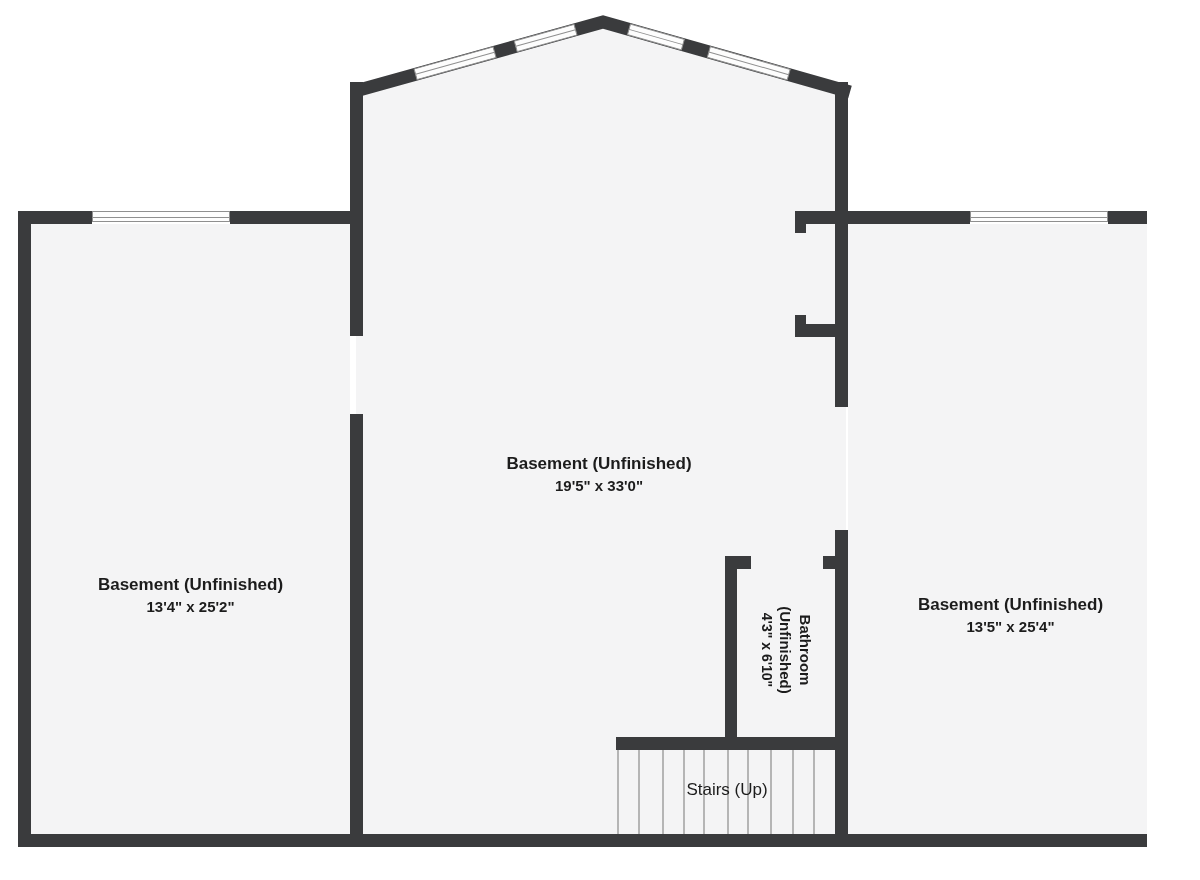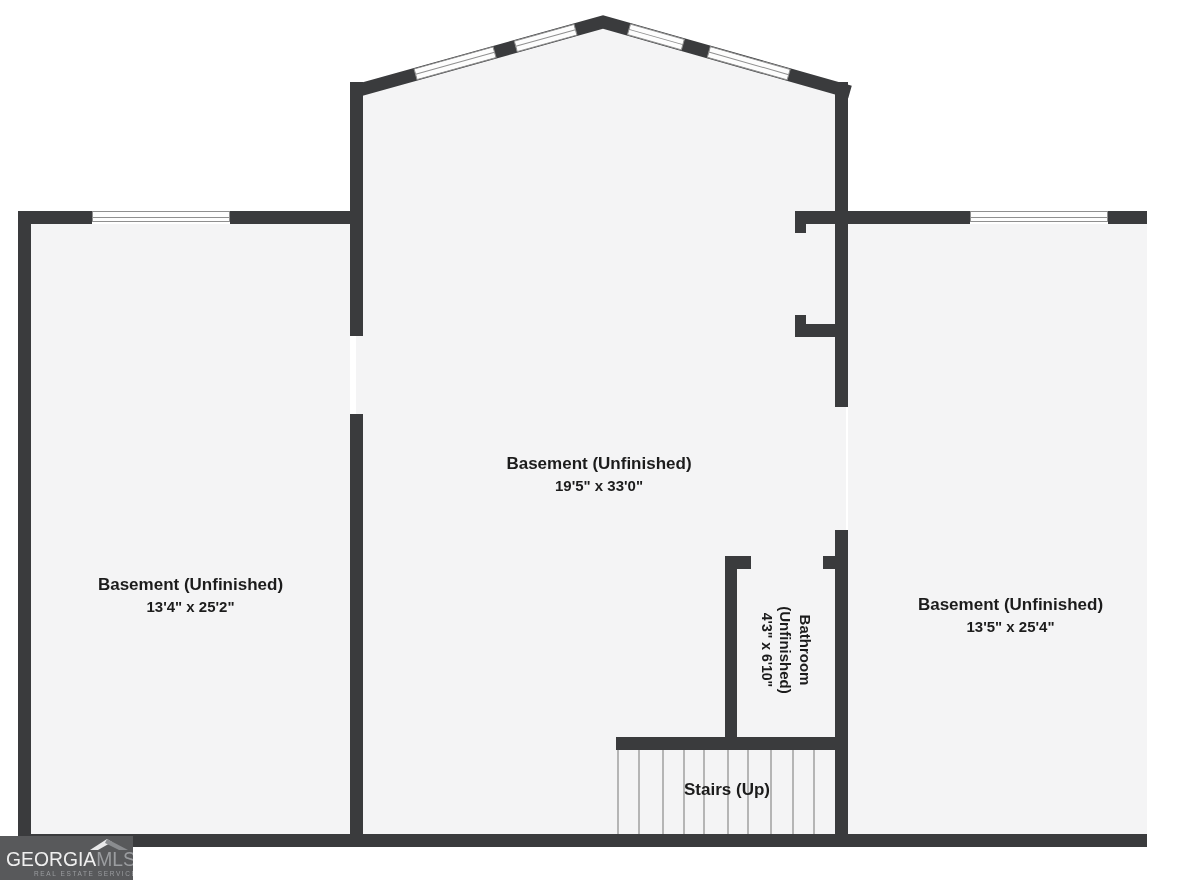--- a/index.html
+++ b/index.html
@@ -26,21 +26,21 @@
   .roomlabel .dm{font-weight:bold;font-size:15px;}
   #bath-label{
     position:absolute;left:786px;top:650px;
     transform:translate(-50%,-50%) rotate(90deg);
     color:var(--text);text-align:center;line-height:1.3;width:190px;
   }
   #bath-label .nm{font-weight:bold;font-size:15px;width:112px;margin:0 auto;}
   #bath-label .dm{font-weight:bold;font-size:14px;}
   #stairs-label{
     position:absolute;left:620px;top:780px;width:214px;text-align:center;
-    font-weight:bold;font-size:17px;color:var(--text);
+    font-weight:normal;font-size:17px;color:var(--text);
   }
   #footer-note{
     position:absolute;left:0;top:862px;width:1200px;text-align:center;
     font-size:10.5px;color:var(--footer_text);
   }
   #logo{
     position:absolute;left:0;top:836px;width:133px;height:44px;
     background:var(--logo_bg);overflow:hidden;
   }
   #logo .brand{
@@ -135,24 +135,14 @@
   </div>
 
   <div id="bath-label">
     <div class="nm">Bathroom (Unfinished)</div>
     <div class="dm">4'3" x 6'10"</div>
   </div>
 
   <div id="stairs-label">Stairs (Up)</div>
 
 
-  <div id="logo">
-    <svg class="roof" width="42" height="12" viewBox="0 0 42 12">
-      <polygon points="2,12 19,1 24,4 10,12" fill="#e9e9ea"></polygon>
-      <polygon points="19,1 40,12 31,12 17,5" fill="#8a8c8f"></polygon>
-    </svg>
-    <div class="brand">
-      <span class="p1">GEORGIA</span><span class="p2">MLS</span>
-    </div>
-    <div class="tagline">REAL ESTATE SERVICES</div>
-  </div>
 
 </div>
 
 </body></html>

